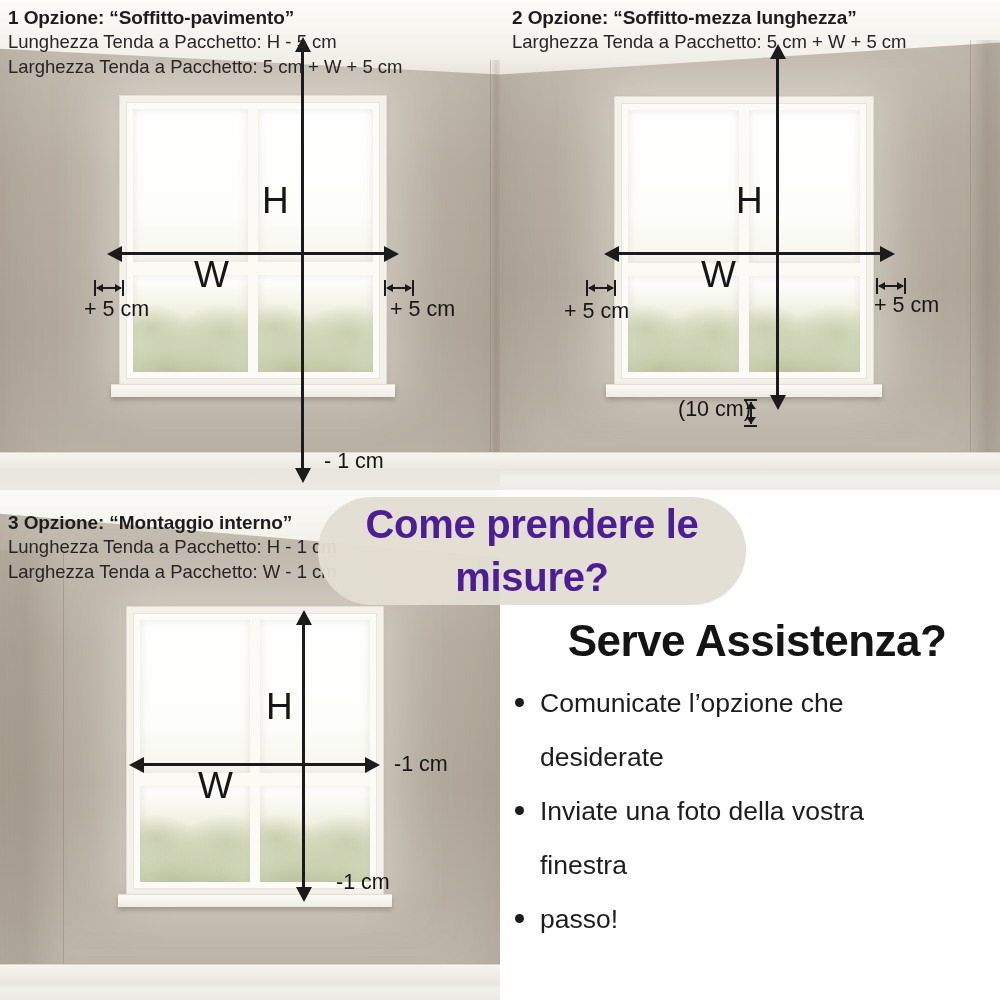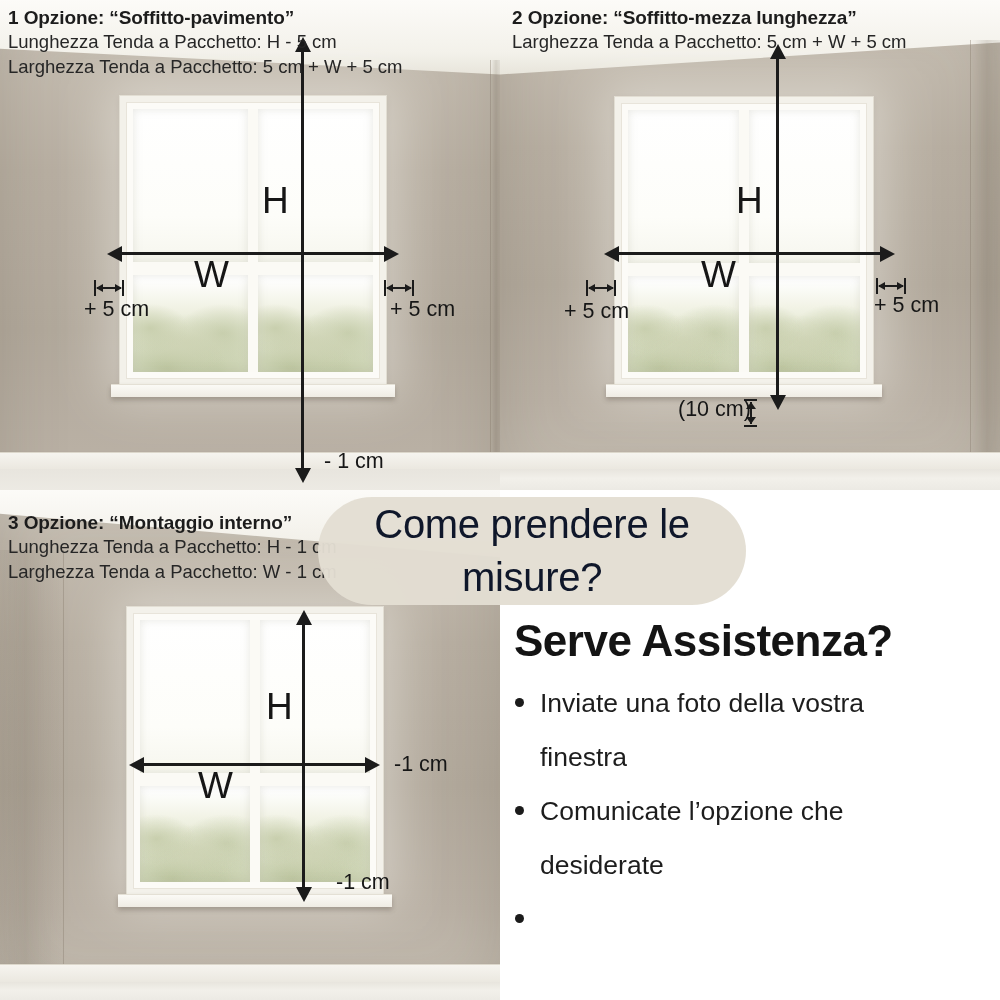--- a/index.html
+++ b/index.html
@@ -83,24 +83,24 @@
   .gm .vl { left:6.5px; top:3px; bottom:3px; width:2px; }
   .gm .au { top:3px; left:2.5px; width:0; height:0; background:none;
             border-left:5px solid transparent; border-right:5px solid transparent; border-bottom:7px solid #1b1b1b; }
   .gm .ad { bottom:3px; left:2.5px; width:0; height:0; background:none;
             border-left:5px solid transparent; border-right:5px solid transparent; border-top:7px solid #1b1b1b; }
 
   
   #pill { position:absolute; left:318px; top:497px; width:428px; height:108px; border-radius:54px;
     background:rgba(227,222,210,.96); z-index:10; display:flex; align-items:center; justify-content:center;
     text-align:center; padding:0 30px; }
-  #pill .q { font-size:40px; font-weight:400; line-height:1.32; color:#0f172a; letter-spacing:-.3px; }
-
-  
-  .q4-heading { position:absolute; left:14px; right:0; top:126px; 
+  #pill .q { font-size:40px; font-weight:700; line-height:1.32; color:#4c1d95; letter-spacing:-.3px; }
+
+  
+  .q4-heading { position:absolute; left:14px; right:0; top:126px; text-align:center;
     font-size:44px; font-weight:700; color:#141414; letter-spacing:-.5px; }
   .bullets { position:absolute; left:15px; top:186px; width:472px; list-style:none; }
   .bullets li { display:flex; }
   .dot { width:9px; height:9px; border-radius:50%; background:#1b1b1b; margin:22px 16px 0 0; flex:none; }
   .btext { font-size:26.5px; line-height:54px; color:#1d1d1d; }
   .btext span { display:block; }
 </style>
 </head>
 <body>
 
@@ -265,34 +265,35 @@
     <div class="meas-label lbl-small" style="left:394px; top:262px;">-1 cm</div>
     <div class="meas-label lbl-small" style="left:336px; top:380px;">-1 cm</div>
   </div>
 
   <div class="quad" id="q4">
     <div class="q4-heading">Serve Assistenza?</div>
     <ul class="bullets">
       <li>
         <span class="dot"></span>
         <span class="btext">
+          <span>Comunicate l’opzione che</span>
+          <span>desiderate</span>
+        </span>
+      </li>
+      <li>
+        <span class="dot"></span>
+        <span class="btext">
           <span>Inviate una foto della vostra</span>
           <span>finestra</span>
         </span>
       </li>
       <li>
         <span class="dot"></span>
         <span class="btext">
-          <span>Comunicate l’opzione che</span>
-          <span>desiderate</span>
-        </span>
-      </li>
-      <li>
-        <span class="dot"></span>
-        <span class="btext">
+          <span>passo!</span>
         </span>
       </li>
     </ul>
   </div>
 
   <div id="pill">
     <div class="q">Come prendere le misure?</div>
   </div>
 
 </div>

